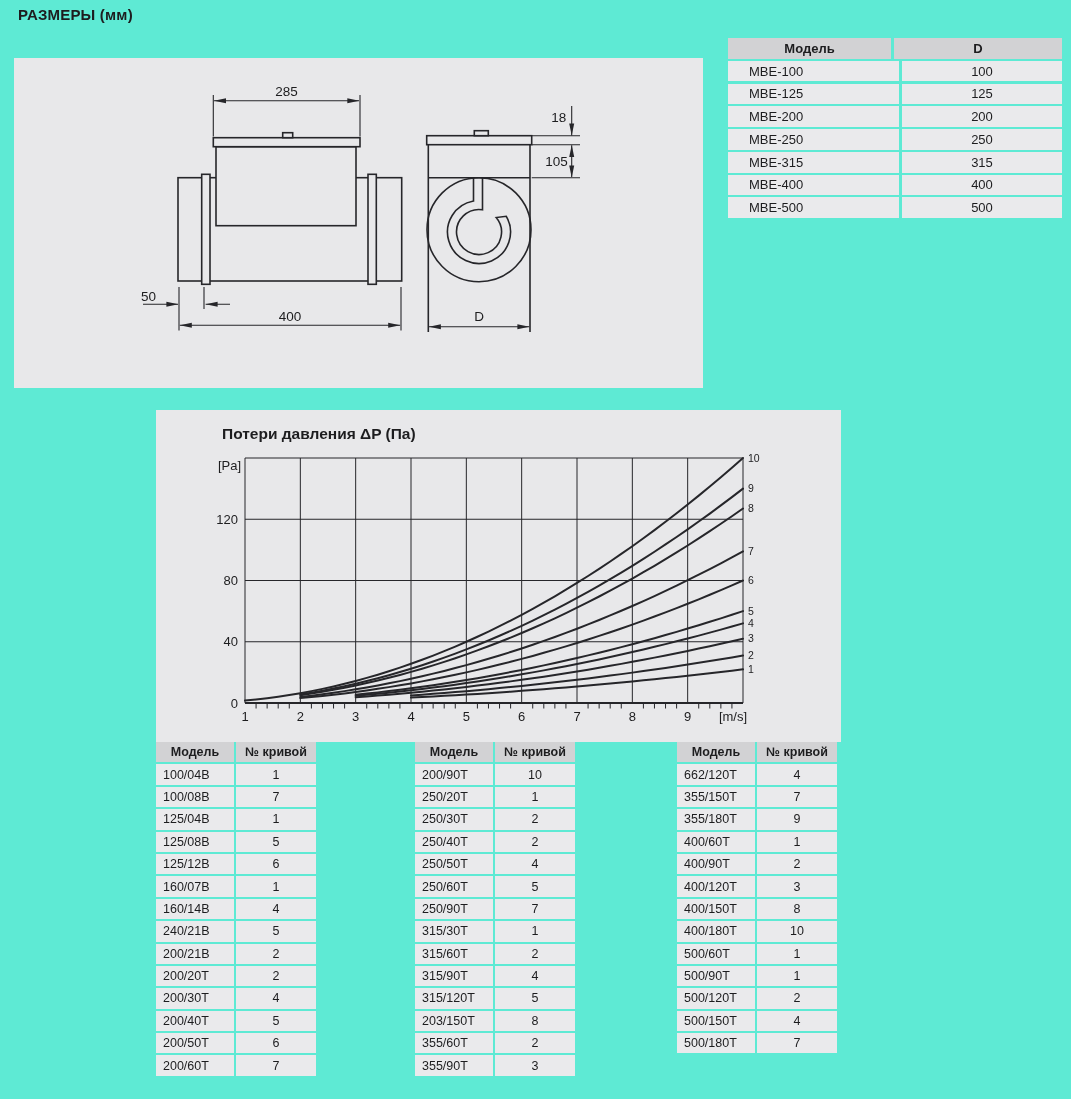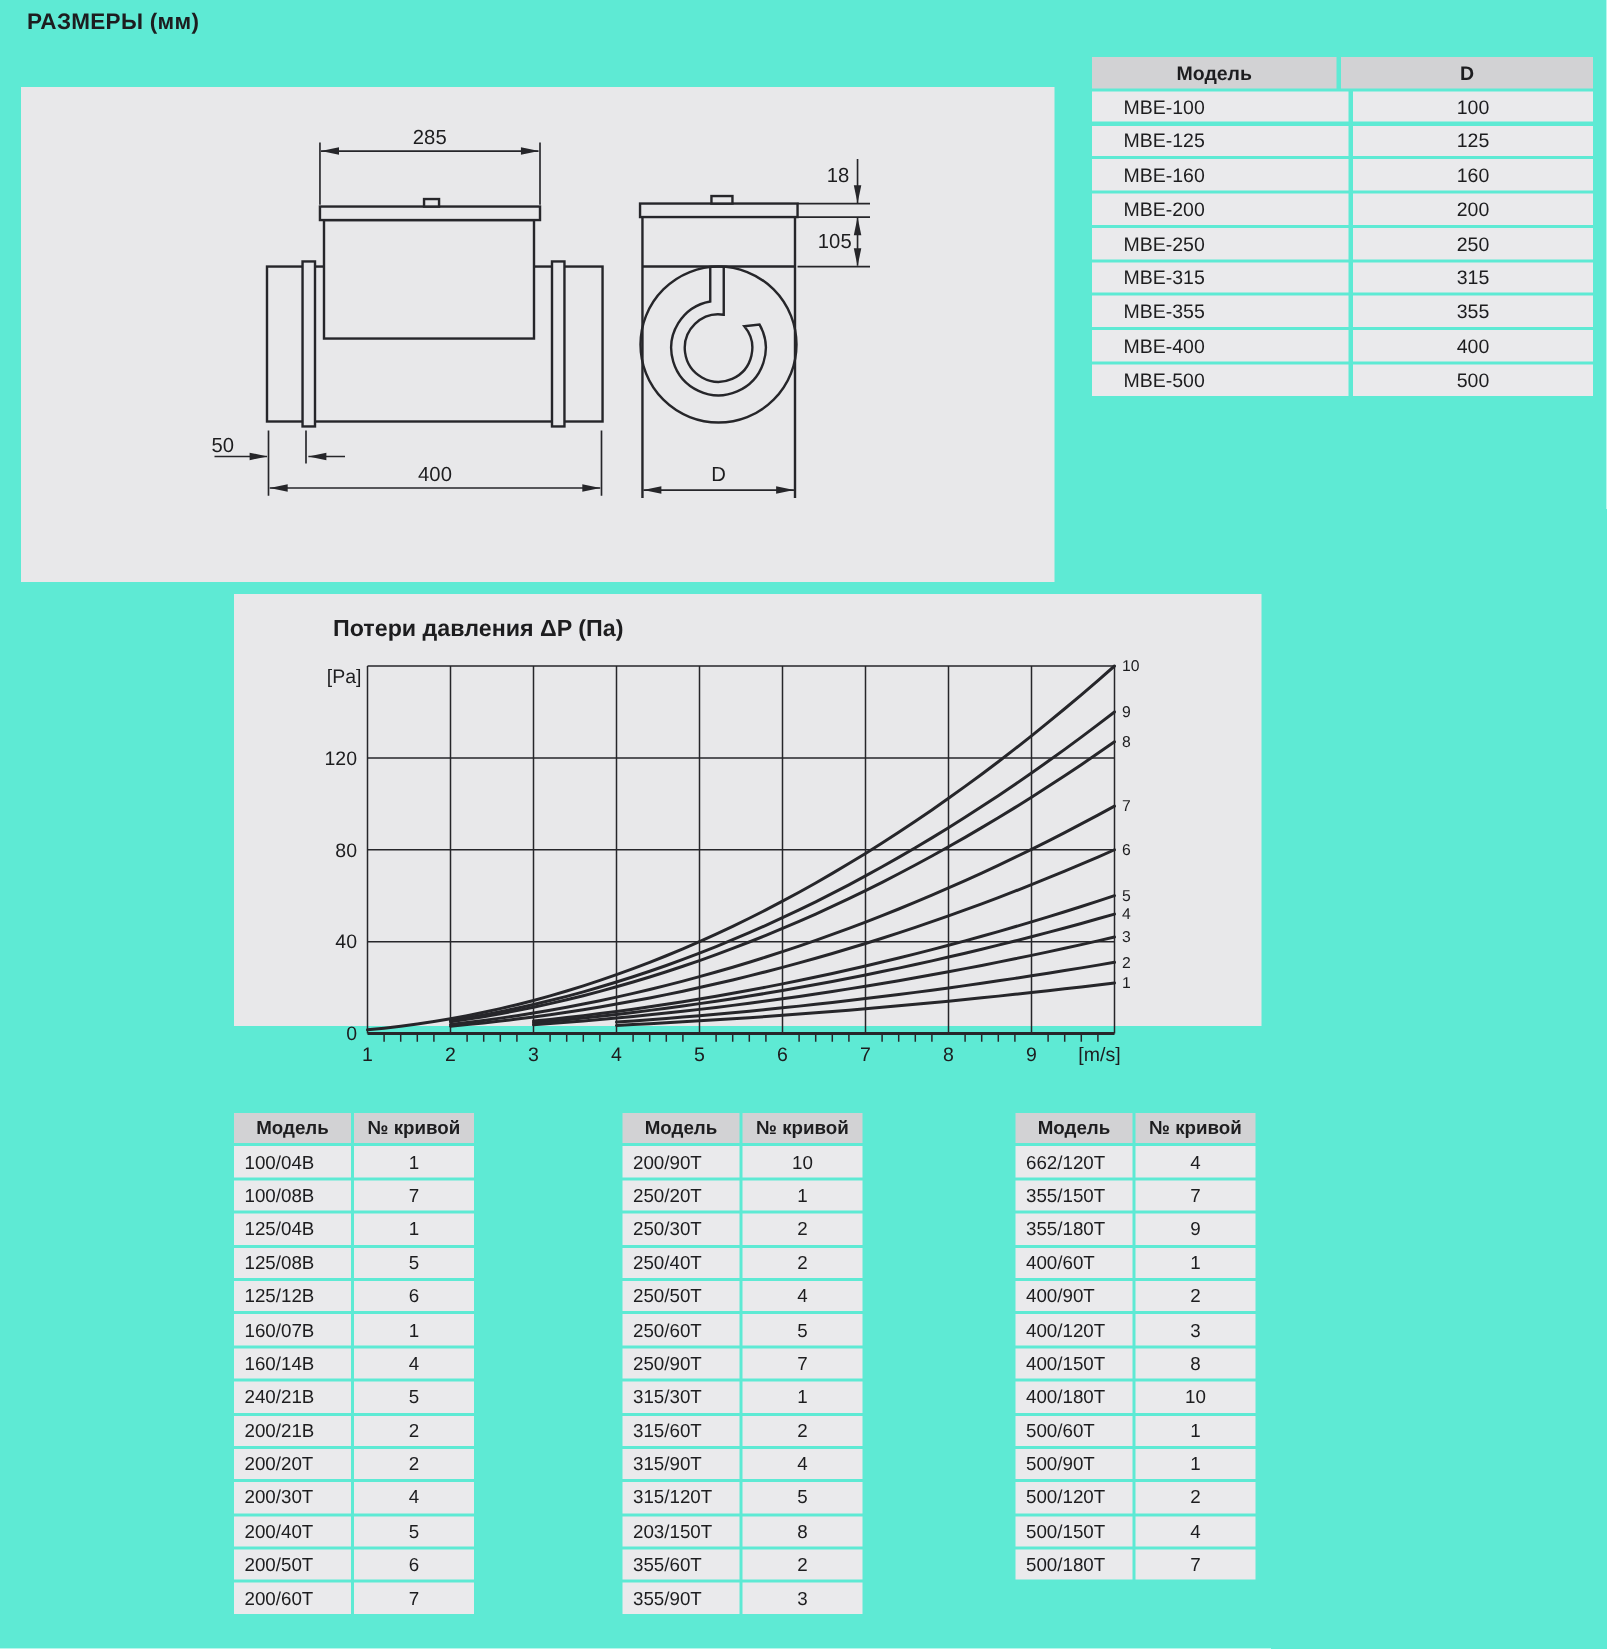--- a/index.html
+++ b/index.html
@@ -7,21 +7,21 @@
     position:relative;width:1071px;height:1099px;background:#5eead4;
     font-family:"Liberation Sans","DejaVu Sans",sans-serif;color:var(--text,#1d1d1f);
     overflow:hidden;
   }
   .page-title{
     position:absolute;left:18px;top:6px;margin:0;
     font-size:15px;font-weight:bold;letter-spacing:.2px;color:var(--text);
   }
   .panel{position:absolute;background:var(--panel-bg);margin-top:20px;}
   .drawing-panel{left:14px;top:38px;width:689px;height:330px;}
-  .chart-panel{left:156px;top:376px;width:685px;height:288px;}
+  .chart-panel{left:156px;top:390px;width:685px;height:332px;}
   .chart-title{
     position:absolute;left:66px;top:15px;font-size:15.5px;font-weight:bold;color:var(--text);
   }
   
   .shape{fill:var(--panel-bg);stroke:var(--line);stroke-width:1.6;}
   .sline{fill:none;stroke:var(--line);stroke-width:1.6;}
   .dim{fill:none;stroke:var(--line);stroke-width:1.1;}
   .dim-arrow{fill:var(--line);stroke:none;}
   .dim-label{font-family:"Liberation Sans","DejaVu Sans",sans-serif;font-size:13.5px;fill:var(--text);}
   
@@ -109,38 +109,30 @@
       </div>
       <div class="t-row">
         <div class="t-cell c1">MBE-100</div>
         <div class="t-cell c2">100</div>
       </div>
       <div class="t-row">
         <div class="t-cell c1">MBE-125</div>
         <div class="t-cell c2">125</div>
       </div>
       <div class="t-row">
-        <div class="t-cell c1">MBE-160</div>
-        <div class="t-cell c2">160</div>
-      </div>
-      <div class="t-row">
         <div class="t-cell c1">MBE-200</div>
         <div class="t-cell c2">200</div>
       </div>
       <div class="t-row">
         <div class="t-cell c1">MBE-250</div>
         <div class="t-cell c2">250</div>
       </div>
       <div class="t-row">
         <div class="t-cell c1">MBE-315</div>
         <div class="t-cell c2">315</div>
-      </div>
-      <div class="t-row">
-        <div class="t-cell c1">MBE-355</div>
-        <div class="t-cell c2">355</div>
       </div>
       <div class="t-row">
         <div class="t-cell c1">MBE-400</div>
         <div class="t-cell c2">400</div>
       </div>
       <div class="t-row">
         <div class="t-cell c1">MBE-500</div>
         <div class="t-cell c2">500</div>
       </div>
     </div>

